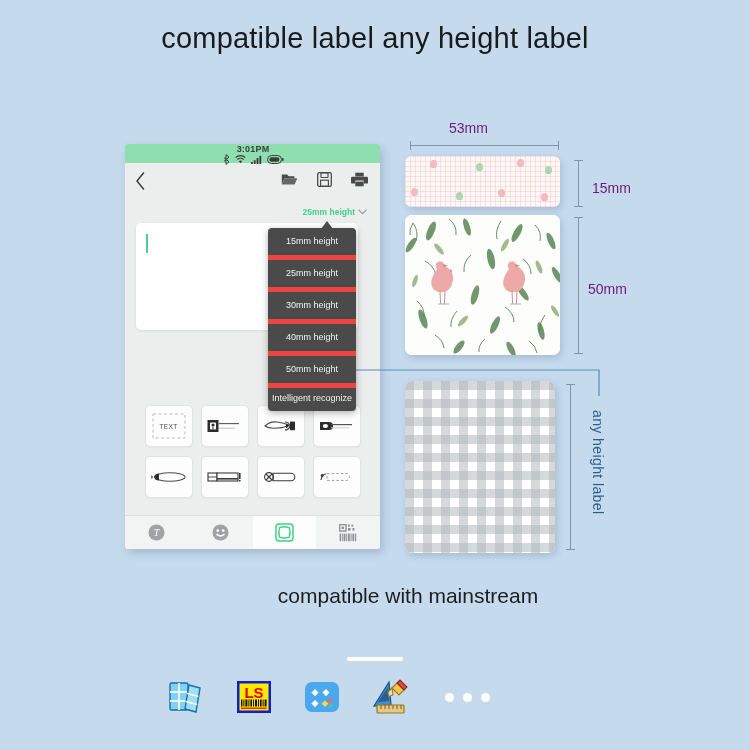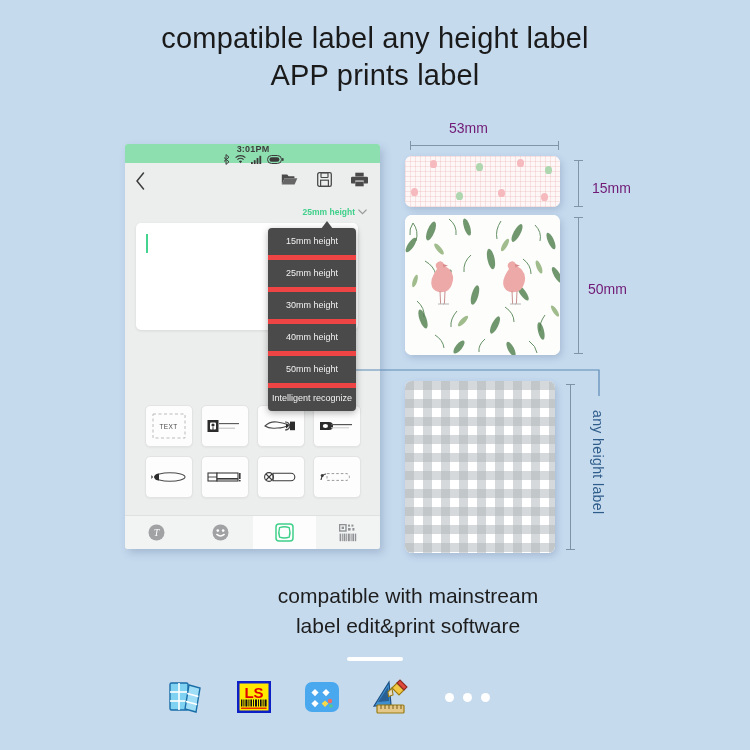--- a/index.html
+++ b/index.html
@@ -187,21 +187,20 @@
   .dots{display:flex;align-items:center;gap:9px;margin-left:6px;}
   .dot{width:9px;height:9px;border-radius:50%;background:#fff;}
 </style>
 </head>
 <body>
 
 <div class="stage">
 
   <div class="headline">
     <span class="l1">compatible label any height label</span>
-    <span class="l2">APP prints label</span>
   </div>
 
   <div class="phone">
 
     <div class="statusbar">
       <span class="clock">3:01PM</span>
       <span class="sysicons">
         <svg width="7" height="11" viewBox="0 0 7 11">
           <path d="M3 0.6 L6 3.2 L1 7.4 M3 10.4 L6 7.8 L1 3.6" fill="none" stroke="#3b3b3b" stroke-width="1"></path>
           <path d="M3 0.6 L3 10.4" fill="none" stroke="#3b3b3b" stroke-width="1"></path>
@@ -484,21 +483,20 @@
       </svg>
     </div>
   </div>
 
   <div class="lbl" id="label-any">
     <div class="patt-gingham"></div>
   </div>
 
   <div class="subtext">
     <span>compatible with mainstream</span><br>
-    <span>label edit&amp;print software</span>
   </div>
 
   <div class="divider"></div>
 
   <div class="logorow">
     <span class="logo">
       <svg width="36" height="36" viewBox="0 0 36 36">
         <rect x="2" y="4" width="18" height="27" rx="1.5" fill="#7fd2f2" stroke="#1a6ea8" stroke-width="1.4"></rect>
         <line x1="2" y1="13" x2="20" y2="13" stroke="#fff" stroke-width="1.6"></line>
         <line x1="2" y1="22" x2="20" y2="22" stroke="#fff" stroke-width="1.6"></line>

